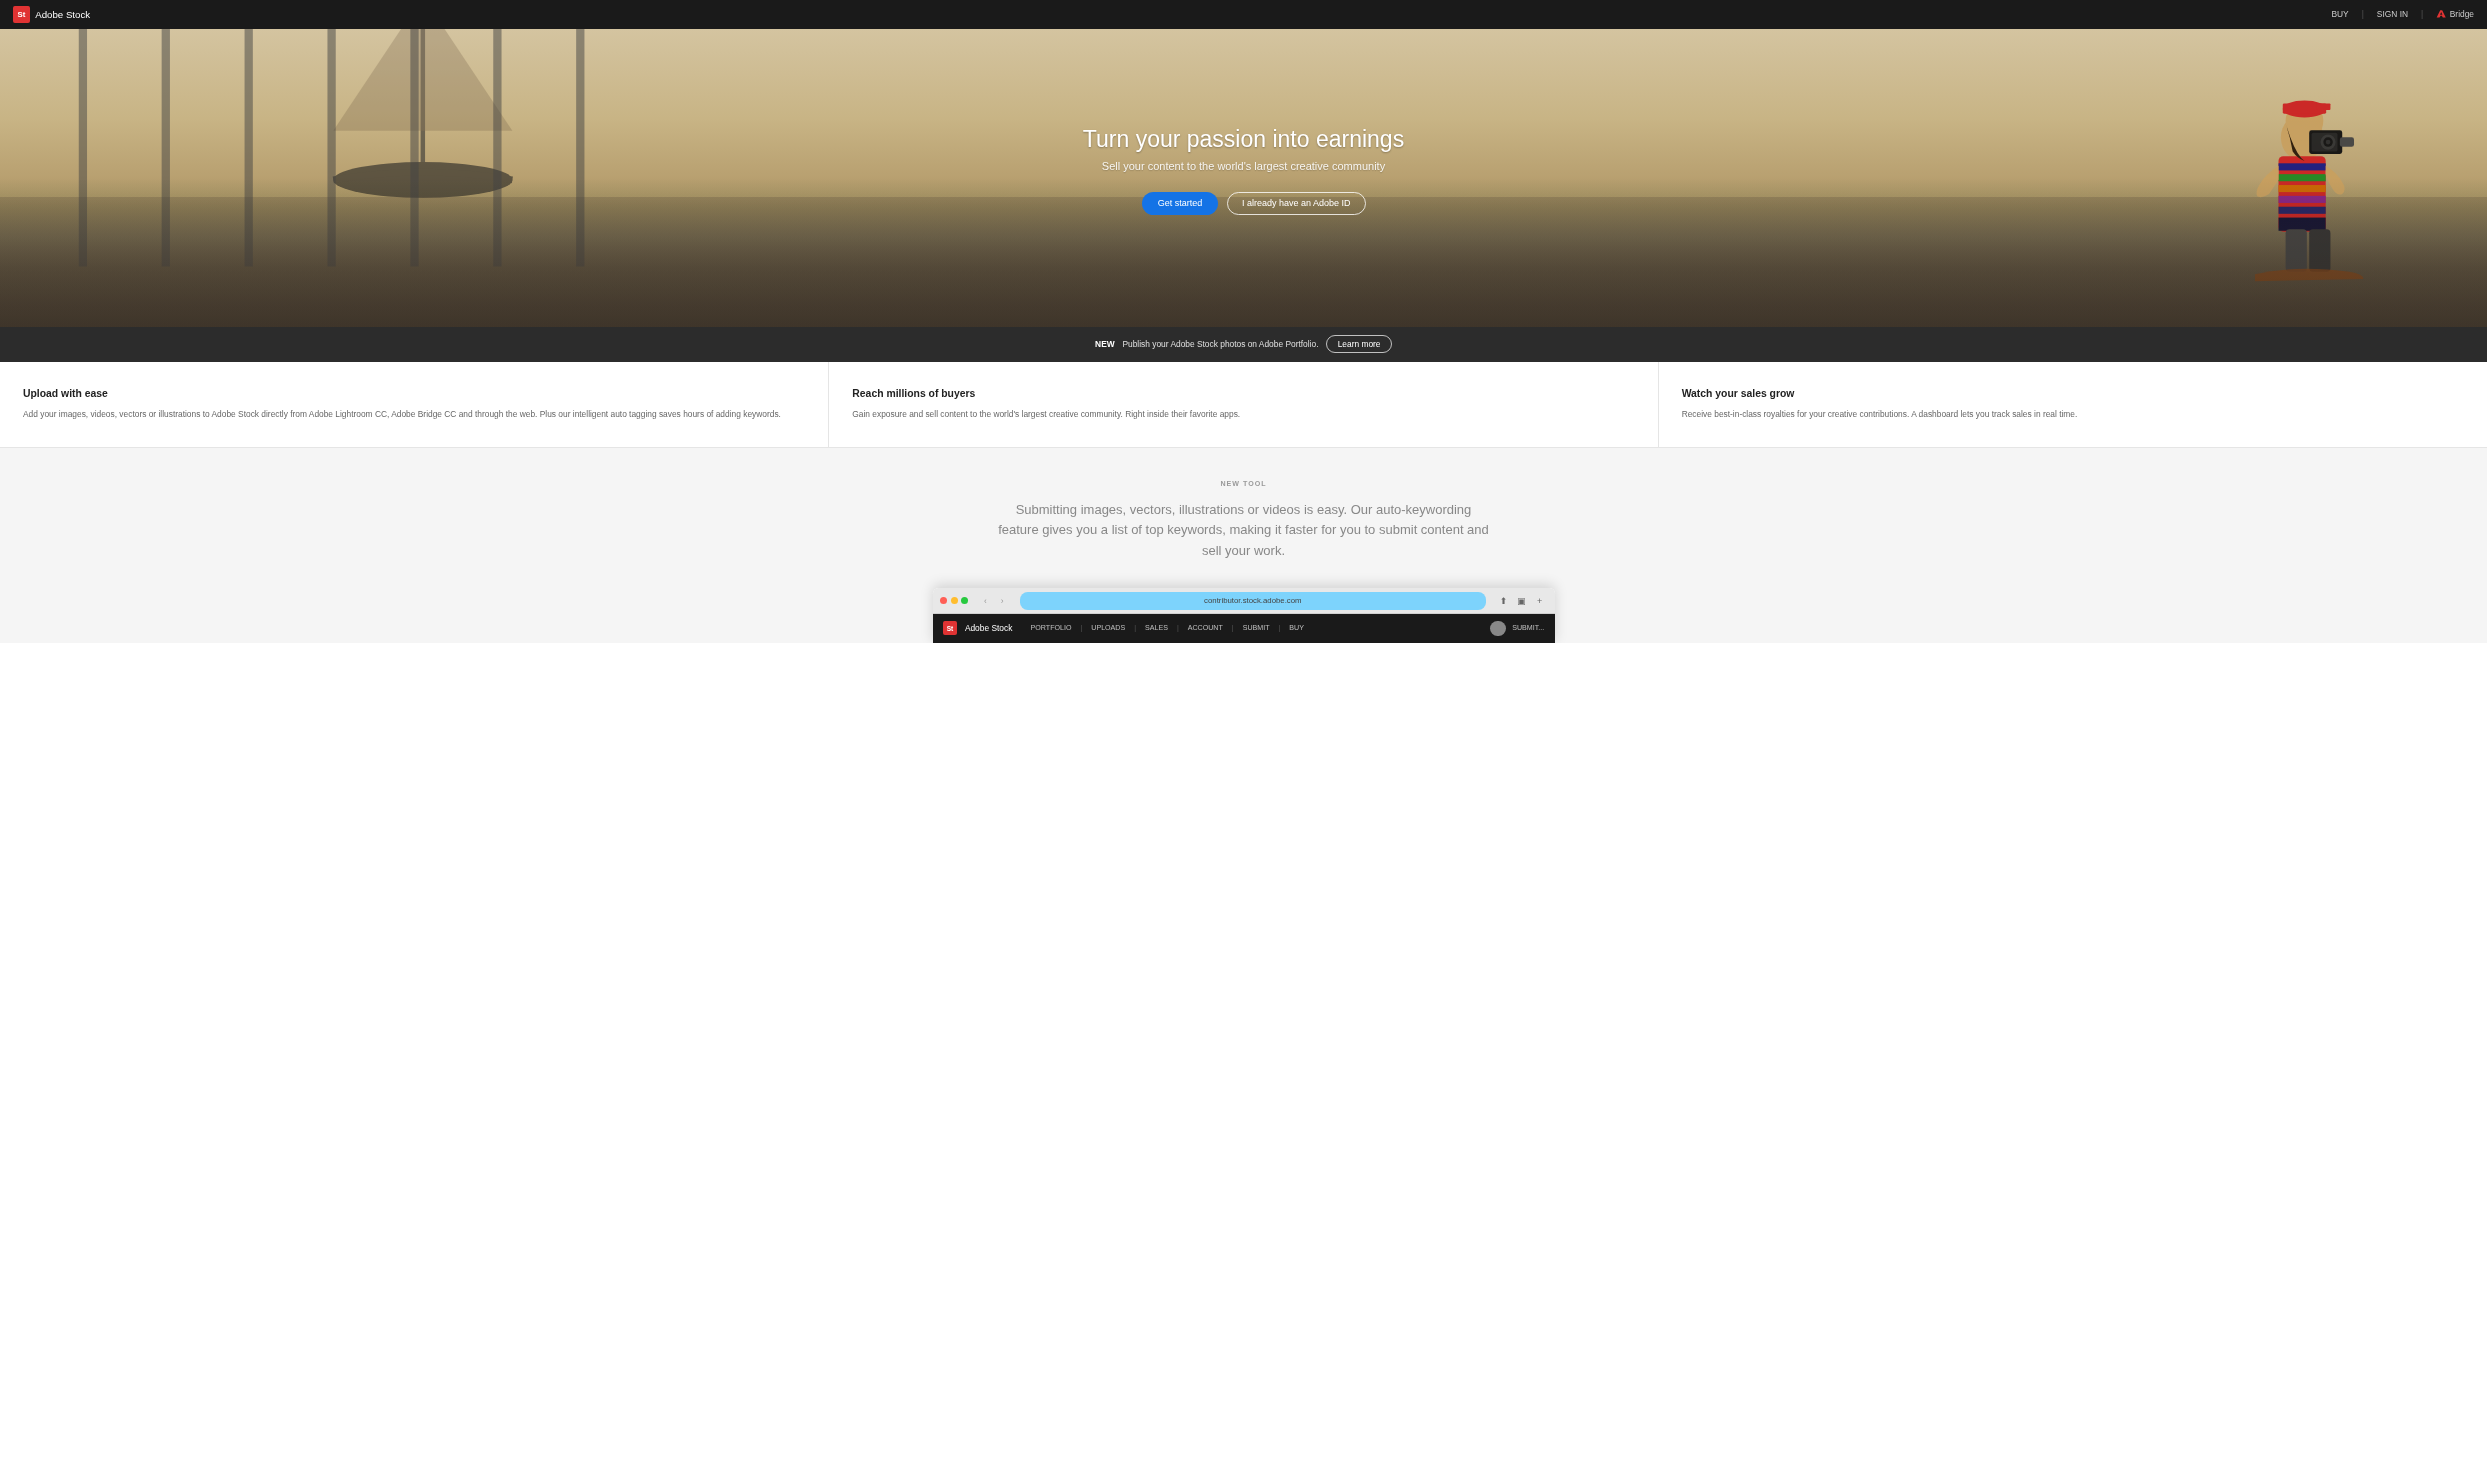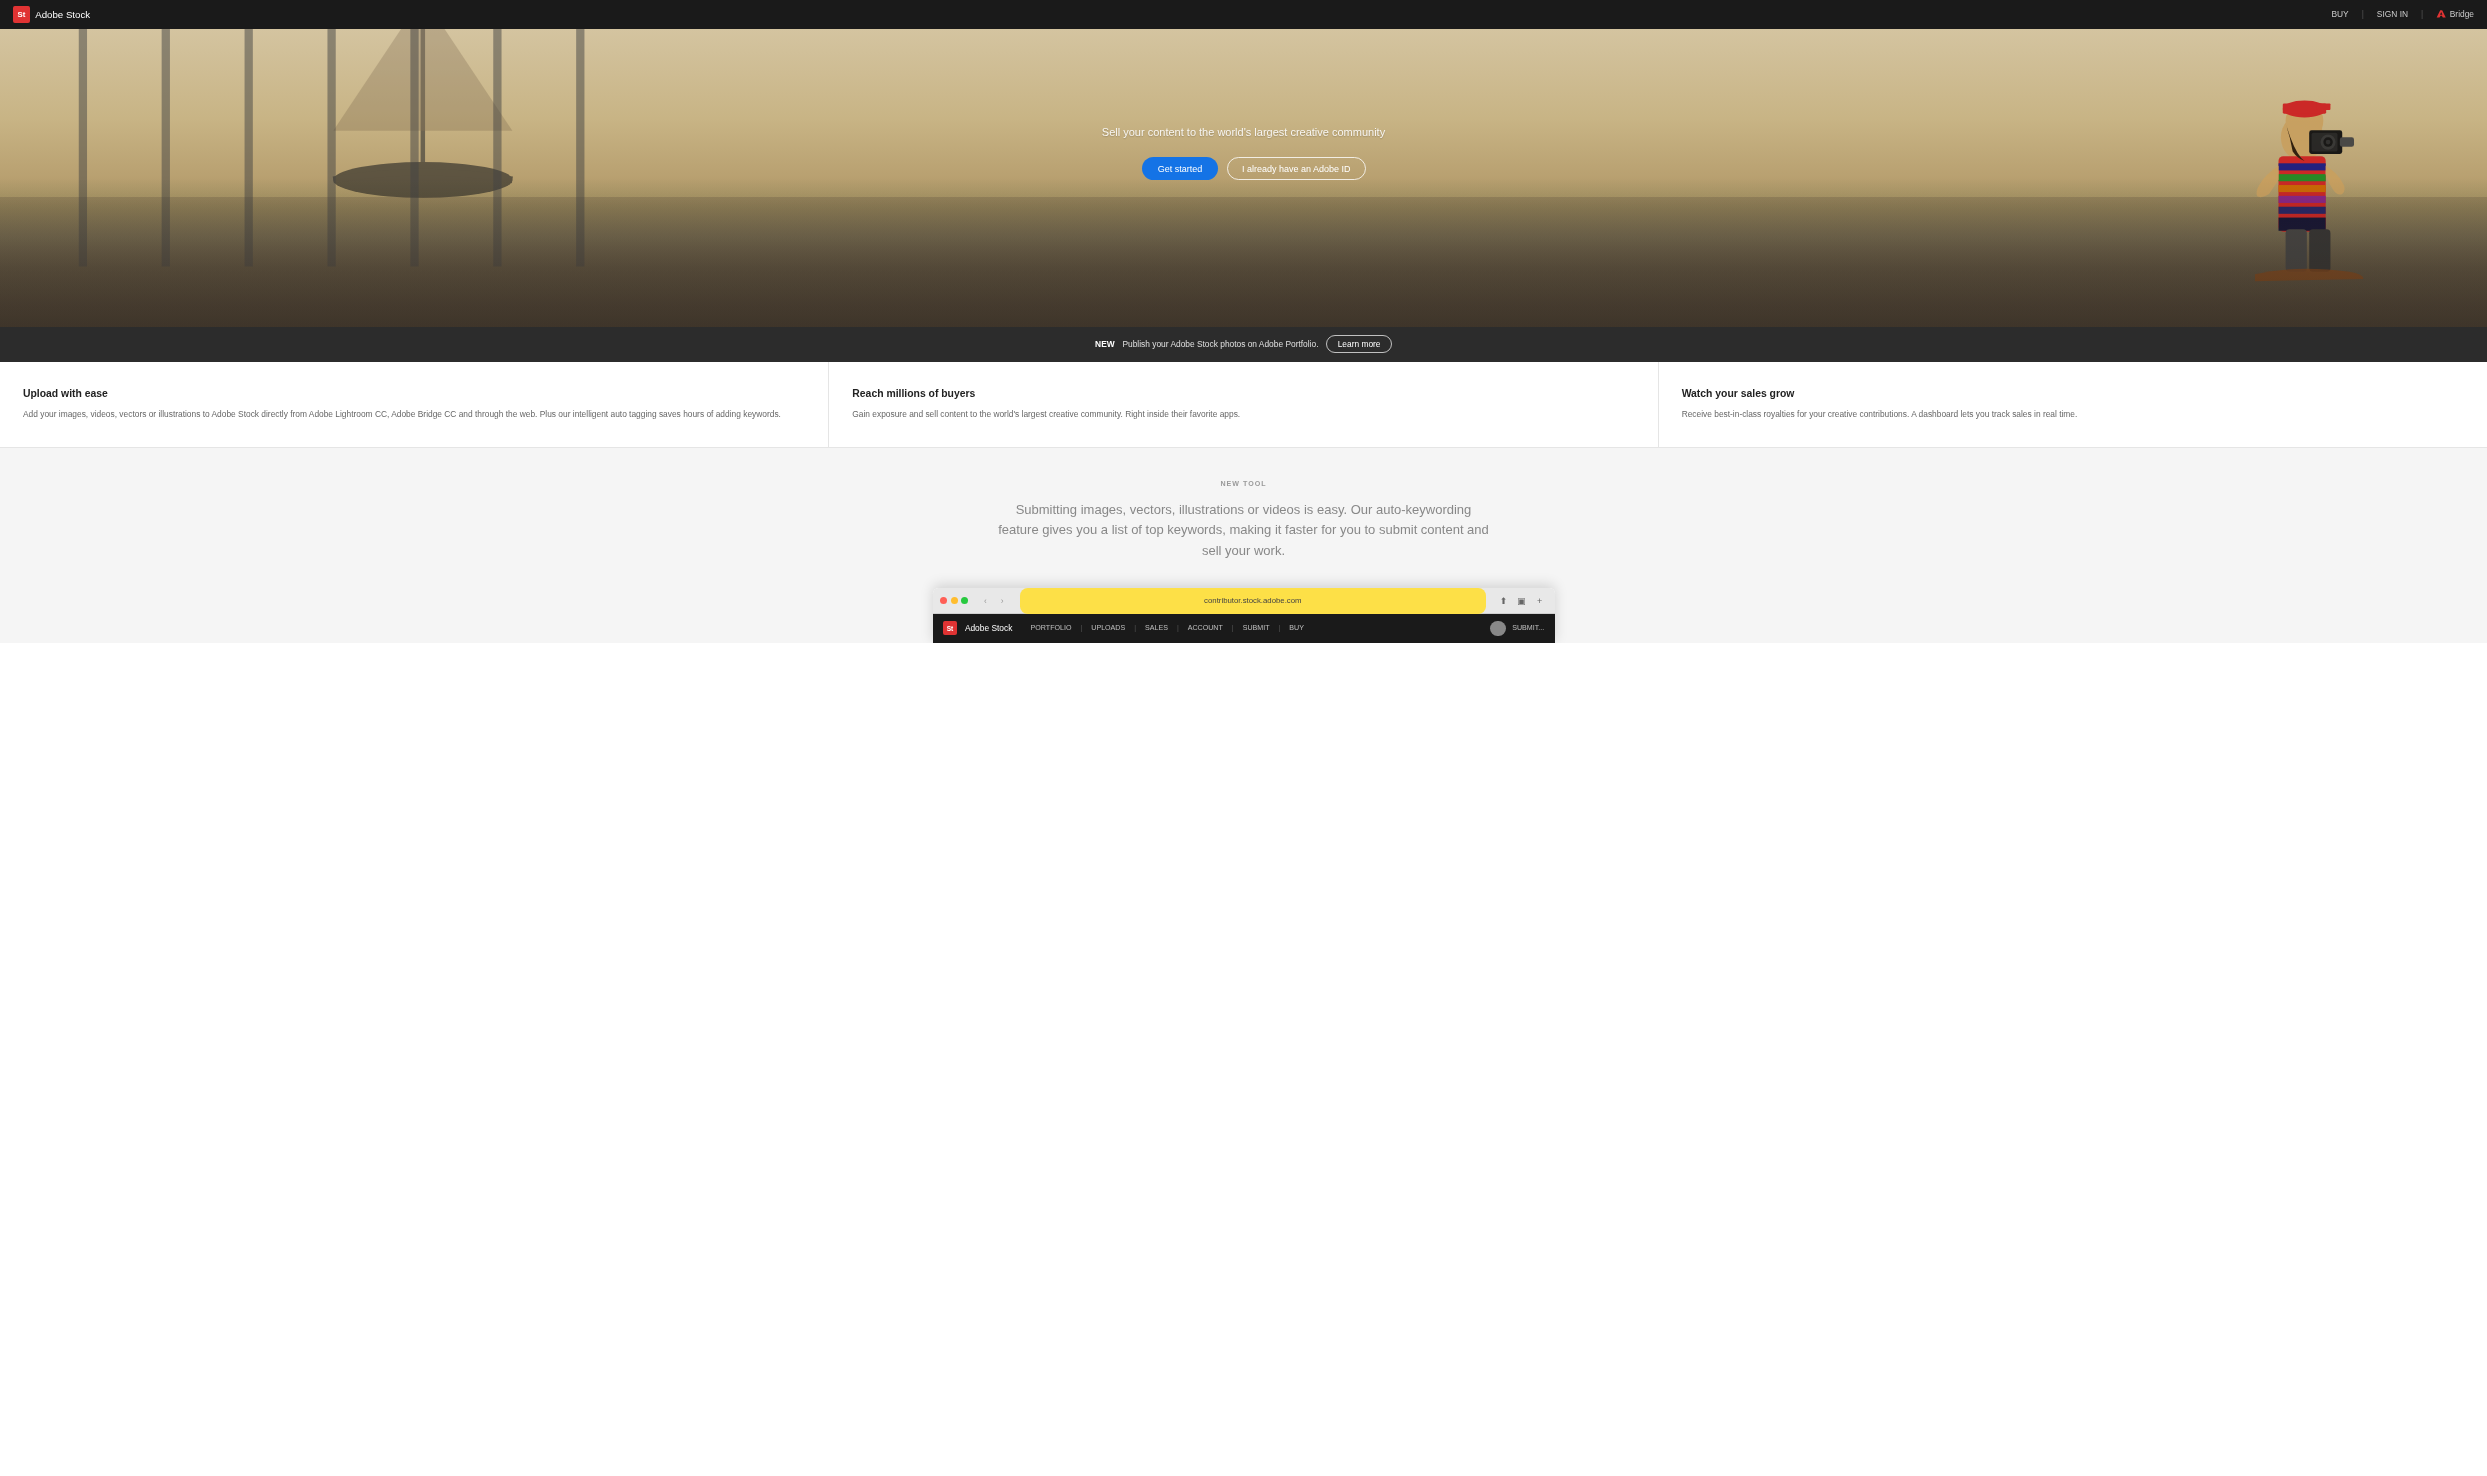--- a/index.html
+++ b/index.html
@@ -272,23 +272,23 @@
       height: 14.2px;
       display: flex;
       align-items: center;
       justify-content: center;
       color: #999;
       font-size: 8.4px;
       cursor: pointer;
     }
     .browser-url-bar {
       flex: 1;
-      background: #fde047;
+      background: #7dd3fc;
       border-radius: 7.8px;
-      height: 26px;
+      height: 18px;
       display: flex;
       align-items: center;
       justify-content: center;
       font-size: 7.8px;
       color: #444;
       margin: 0 5.2px;
     }
     .browser-actions {
       display: flex;
       gap: 3.9px;
@@ -437,20 +437,21 @@
     <line x1="120" y1="50" x2="120" y2="200" stroke="#444" stroke-width="4"></line>
     <line x1="160" y1="50" x2="160" y2="200" stroke="#444" stroke-width="4"></line>
     <line x1="200" y1="50" x2="200" y2="200" stroke="#444" stroke-width="4"></line>
     <line x1="240" y1="50" x2="240" y2="200" stroke="#444" stroke-width="4"></line>
     <line x1="280" y1="50" x2="280" y2="200" stroke="#444" stroke-width="4"></line>
   </svg>
 
   <div class="hero-overlay"></div>
 
   <div class="hero-content">
+    <h1 class="hero-title">Turn your passion into earnings</h1>
     <p class="hero-subtitle">Sell your content to the world's largest creative community</p>
     <div class="hero-buttons">
       <button class="btn-get-started">Get started</button>
       <button class="btn-adobe-id">I already have an Adobe ID</button>
     </div>
   </div>
 </section>
 
 <div class="banner-bar">
   <span class="banner-new">NEW</span>

